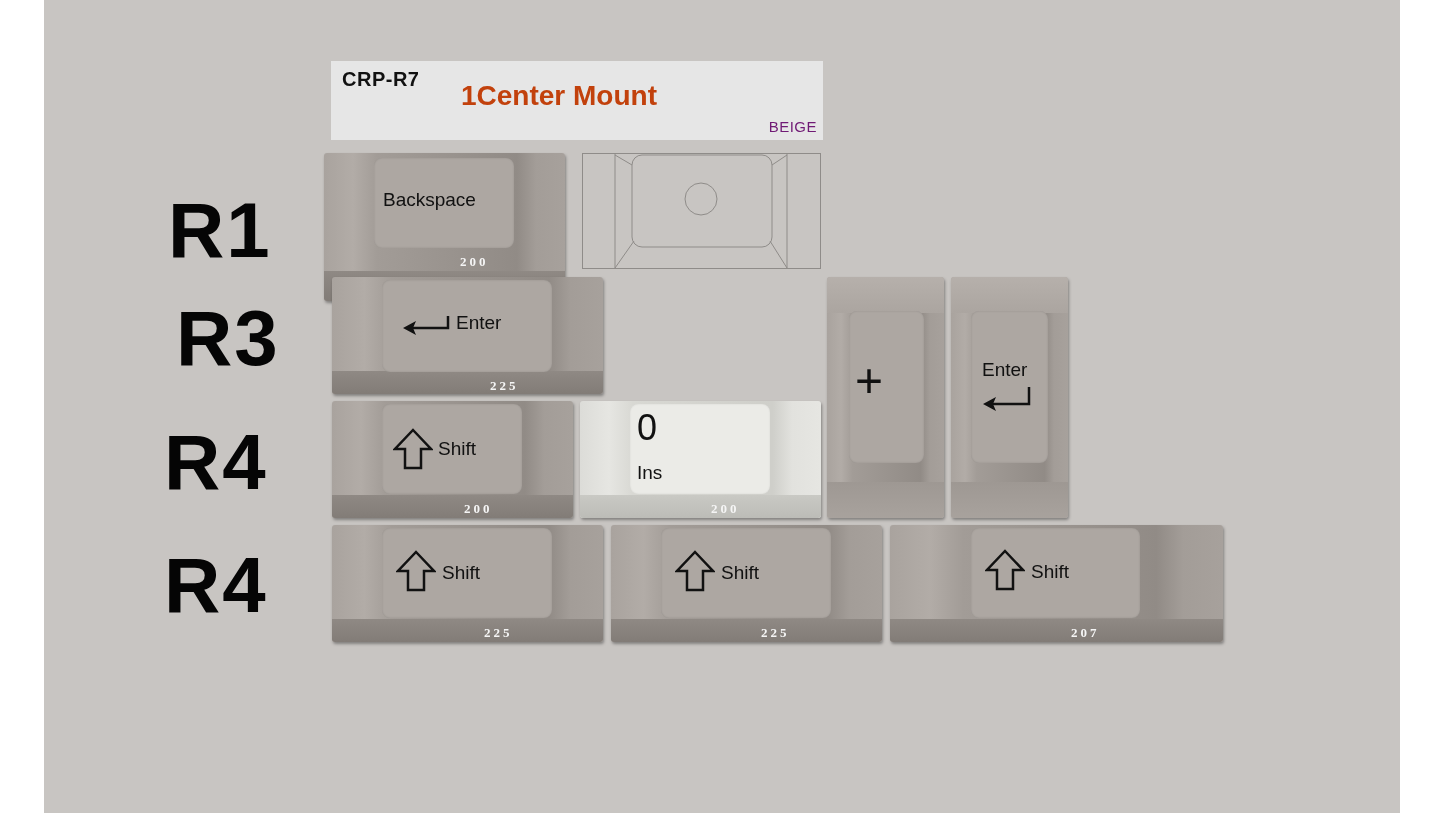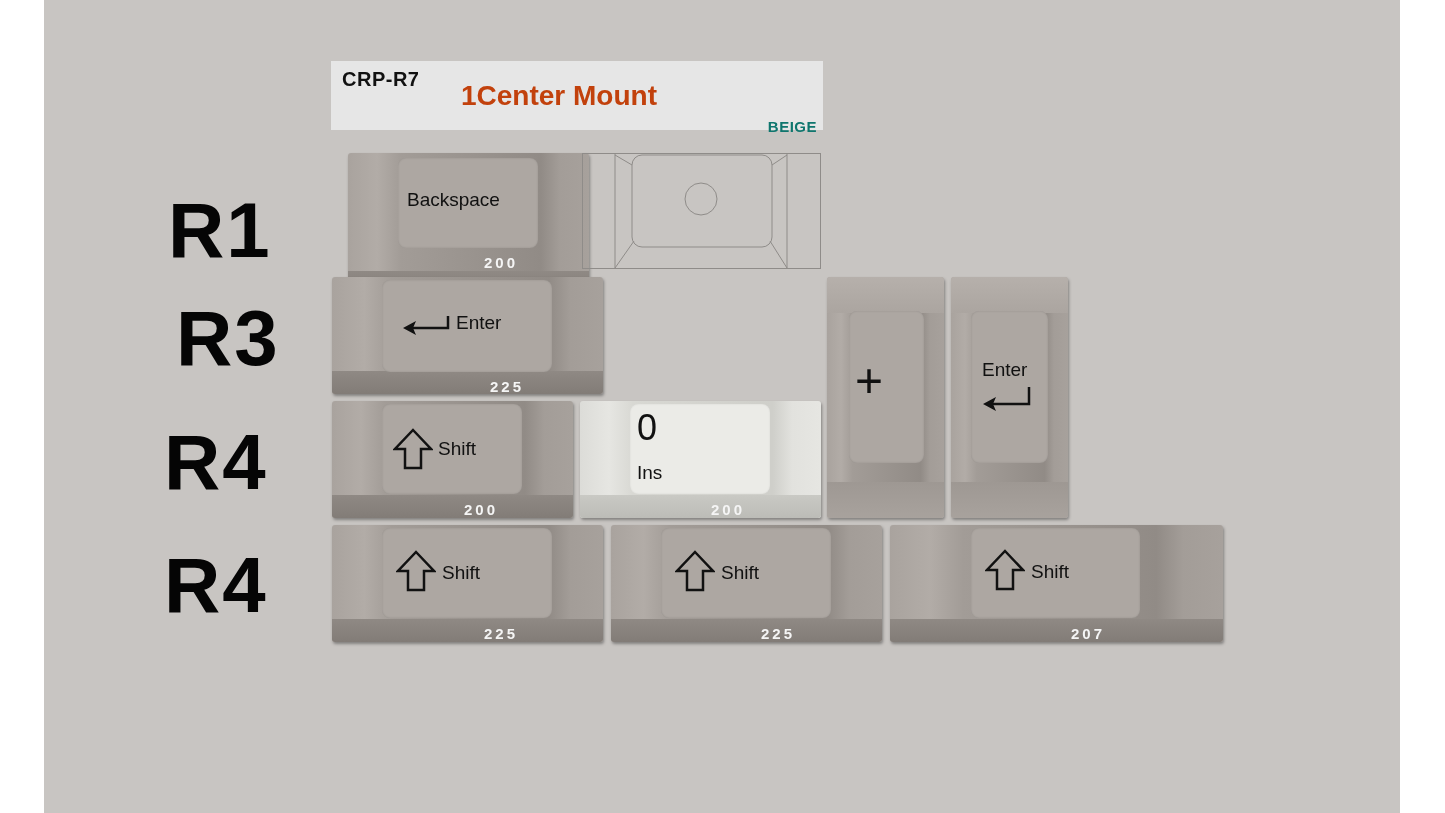--- a/index.html
+++ b/index.html
@@ -1,34 +1,34 @@
 <!DOCTYPE html>
 <html><head>
 <meta charset="utf-8">
 <style>
   html,body{margin:0;padding:0;}
   body{width:1445px;height:813px;background:#ffffff;position:relative;overflow:hidden;font-family:"Liberation Sans",sans-serif;}
   .panel{position:absolute;left:44px;top:0;width:1356px;height:813px;background:#c8c5c2;}
-  .header{position:absolute;left:331px;top:61px;width:492px;height:69px;background:#e6e6e6;}
+  .header{position:absolute;left:331px;top:61px;width:492px;height:79px;background:#e6e6e6;}
   .hdr-code{position:absolute;left:11px;top:7px;font-size:20px;font-weight:bold;color:#111;letter-spacing:0.5px;}
   .hdr-title{position:absolute;left:130px;top:19px;font-size:28px;font-weight:bold;color:#c2410c;}
-  .hdr-color{position:absolute;right:6px;top:57px;font-size:15px;font-weight:bold;color:#0f766e;letter-spacing:0.5px;}
+  .hdr-color{position:absolute;right:6px;top:57px;font-size:15px;font-weight:normal;color:#701a75;letter-spacing:0.5px;}
   .rowlbl{position:absolute;left:164px;font-size:78px;font-weight:bold;color:#050505;line-height:1;letter-spacing:2px;}
   
   .key{position:absolute;box-sizing:border-box;border-radius:3px;box-shadow:1px 2px 3px rgba(0,0,0,0.35);overflow:hidden;}
   .key.gray{background:linear-gradient(90deg,#a9a39e 0%,#b2aca7 12%,#a29c97 22%,#918b86 80%,#a39d98 88%,#a7a19c 100%);}
   .key.white{background:linear-gradient(90deg,#dcdcd8 0%,#e6e6e2 12%,#d8d8d3 22%,#cfcfca 80%,#e2e2de 88%,#e6e6e2 100%);}
   .key .bottom{position:absolute;left:0;right:0;bottom:0;height:20%;}
   .key.gray .bottom{background:linear-gradient(180deg,#8f8984,#827c77);}
   .key.white .bottom{background:linear-gradient(180deg,#c9c9c4,#bcbcb7);}
   .key .top{position:absolute;border-radius:8px;box-sizing:border-box;}
   .key.gray .top{background:#ada7a2;box-shadow:inset 0 0 2px rgba(0,0,0,0.15);}
   .key.white .top{background:#ebebe7;box-shadow:inset 0 0 2px rgba(0,0,0,0.1);}
   .legend{position:absolute;color:#111;font-size:19px;white-space:nowrap;}
-  .size{position:absolute;color:#f5f5f5;font-size:15px;letter-spacing:3px;font-weight:bold;}
+  .size{position:absolute;color:#f5f5f5;font-size:13px;letter-spacing:3px;font-weight:bold;font-family:Liberation Serif, serif;}
   .vkey .endcap{position:absolute;left:0;right:0;height:36px;}
   .vkey .endcap.t{top:0;background:linear-gradient(180deg,#b6b0ab,#aba5a0);}
   .vkey .endcap.b{bottom:0;background:linear-gradient(180deg,#9e9893,#a8a29d);}
   .outline{position:absolute;left:582px;top:153px;width:239px;height:116px;}
 </style>
 </head>
 <body>
 
 <div class="panel"></div>
 
@@ -36,21 +36,21 @@
   <div class="hdr-code">CRP-R7</div>
   <div class="hdr-title">1Center Mount</div>
   <div class="hdr-color">BEIGE</div>
 </div>
 
 <div class="rowlbl" style="top:175px;left:168px;margin-top:16px;">R1</div>
 <div class="rowlbl" style="top:299px;left:176px;">R3</div>
 <div class="rowlbl" style="top:423px;">R4</div>
 <div class="rowlbl" style="top:546px;">R4</div>
 
-<div class="key gray" style="left:348px;top:153px;width:241px;height:148px;text-align:center;">
+<div class="key gray" style="left:324px;top:153px;width:241px;height:148px;text-align:center;">
   <div class="bottom"></div>
   <div class="top" style="left:50px;top:5px;width:140px;height:90px;"></div>
   <div class="legend" style="left:59px;top:36px;">Backspace</div>
   <div class="size" style="left:136px;top:101px;">200</div>
 </div>
 
 <svg class="outline" viewBox="0 0 239 116">
   <g fill="none" stroke="#8f8c89" stroke-width="1">
     <rect x="0.5" y="0.5" width="238" height="115"></rect>
     <line x1="33" y1="0.5" x2="33" y2="115"></line>

